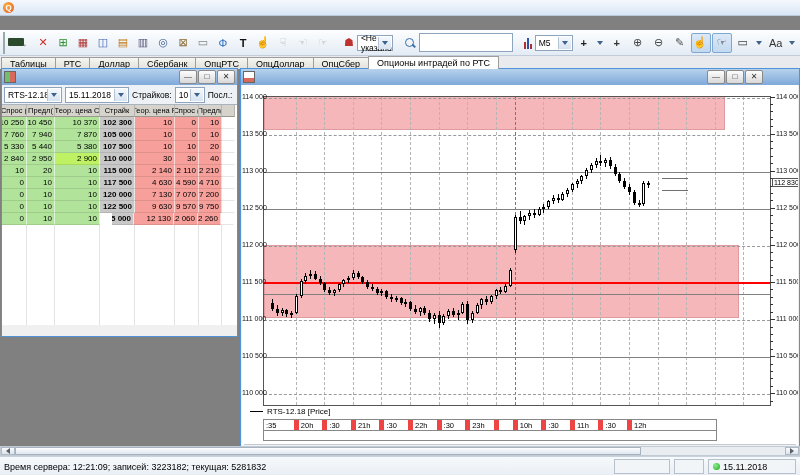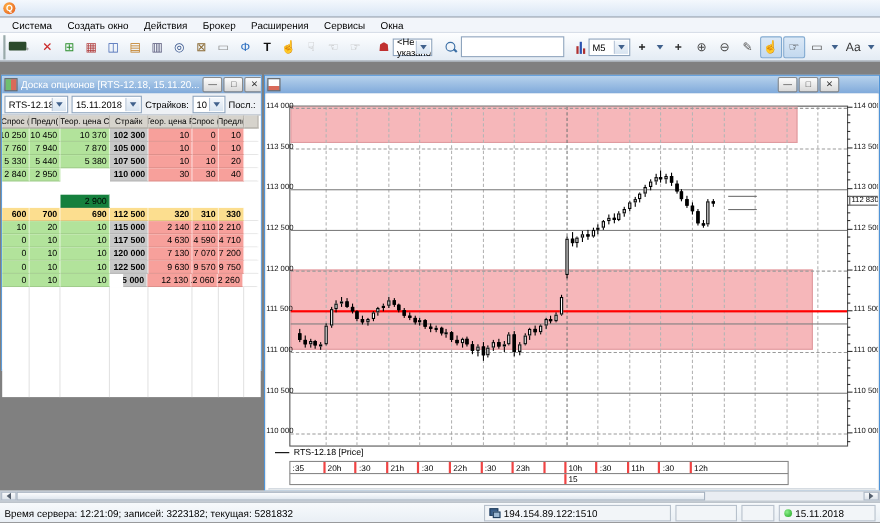--- a/index.html
+++ b/index.html
@@ -82,21 +82,21 @@
   .body{position:absolute;width:3px;box-sizing:border-box;border:1px solid #000;}
   .body.up{background:#fff;} .body.dn{background:#000;}
   .qmark{position:absolute;height:1px;background:#707070;}
   .ylab{position:absolute;font-size:7px;color:#111;white-space:nowrap;}
   .ylab.left{width:20px;text-align:right;left:0;}
   .ytick{position:absolute;background:#333;height:1px;}
   #curprice{position:absolute;font-size:7px;border:1px solid #555;background:#fff;padding:0 1px;white-space:nowrap;}
   #legend{position:absolute;left:8px;display:flex;align-items:center;gap:4px;font-size:8px;}
   #legline{width:13px;height:1px;background:#000;}
   #xaxis,#daterow{position:absolute;left:21px;width:454px;border:1px solid #888;box-sizing:border-box;background:#fff;}
-  .xcell{position:absolute;top:0;bottom:0;border-left:2px solid #ef4444;font-size:7.5px;padding-left:2px;
+  .xcell{position:absolute;top:0;bottom:0;border-left:5px solid #ef4444;font-size:7.5px;padding-left:2px;
     overflow:hidden;white-space:nowrap;display:flex;align-items:center;}
   
   .hscroll{position:absolute;height:10px;background:#e9edf2;border:1px solid #c2cad3;box-sizing:border-box;}
   .sbtn{position:absolute;top:0;bottom:0;width:14px;background:linear-gradient(#fafbfc,#dde3ea);
     border:1px solid #aeb9c6;box-sizing:border-box;display:flex;align-items:center;justify-content:center;}
   .sarr-l{width:0;height:0;border-top:3px solid transparent;border-bottom:3px solid transparent;border-right:4px solid #55606e;}
   .sarr-r{width:0;height:0;border-top:3px solid transparent;border-bottom:3px solid transparent;border-left:4px solid #55606e;}
   .sthumb{position:absolute;top:0;bottom:0;background:linear-gradient(#fcfdfe,#dfe6ee);border:1px solid #a6b2c0;box-sizing:border-box;}
   
   #statusbar{position:absolute;left:0;top:456px;width:800px;height:19px;background:linear-gradient(#f7fafc,#e8eef4);
@@ -110,29 +110,20 @@
 </style>
 </head>
 <body>
 
 <div id="app">
 
   <div id="titlebar">
     <div id="qlogo">Q</div>
   </div>
 
-  <div id="menubar">
-      <div class="menuitem">Система</div>
-      <div class="menuitem">Создать окно</div>
-      <div class="menuitem">Действия</div>
-      <div class="menuitem">Брокер</div>
-      <div class="menuitem">Расширения</div>
-      <div class="menuitem">Сервисы</div>
-      <div class="menuitem">Окна</div>
-    </div>
 
   <div id="toolbar">
     <div id="connimg"></div>
     <span id="tb-left" style="display: flex;">
         <div class="tbtn" style="color: rgb(138, 138, 138);">→</div>
         <div class="tbtn" style="color: rgb(204, 42, 42);">✕</div>
         <div class="tbtn" style="color: rgb(45, 143, 45);">⊞</div>
         <div class="tbtn" style="color: rgb(176, 58, 58);">▦</div>
         <div class="tbtn" style="color: rgb(58, 95, 176);">◫</div>
         <div class="tbtn" style="color: rgb(192, 120, 24);">▤</div>
@@ -191,25 +182,34 @@
         </div>
         <div class="tbtn" style="color: rgb(51, 51, 51);">Aa</div>
         <div class="tbtn" style="width: 9px;">
           <div class="arr"></div>
         </div>
         <div class="tbtn" style="color: rgb(68, 68, 68);">⚑</div>
       </span>
 
   </div>
 
+  <div id="tabbar">
+      <div class="tab">Таблицы</div>
+      <div class="tab">РТС</div>
+      <div class="tab">Доллар</div>
+      <div class="tab">Сбербанк</div>
+      <div class="tab">ОпцРТС</div>
+      <div class="tab">ОпцДоллар</div>
+      <div class="tab">ОпцСбер</div>
+      <div class="tab active">Опционы интрадей по РТС</div>
+    </div>
 
   <div class="win" id="optwin">
     <div class="wtitle">
       <span class="wicon"></span>
-      <span>Доска опционов [RTS-12.18, 15.11.20...</span>
       <span class="wctrl">
         <span class="wbtn">—</span>
         <span class="wbtn">□</span>
         <span class="wbtn">✕</span>
       </span>
     </div>
     <div id="optctrls">
       <div class="combo" style="width:58px;">
         <span>RTS-12.18</span>
         <span class="dda">
@@ -268,36 +268,26 @@
           <div class="tcell" style="width: 45px; background: rgb(178, 227, 155);">5 380</div>
           <div class="tcell" style="width: 35px; background: rgb(200, 200, 200); font-weight: bold;">107 500</div>
           <div class="tcell" style="width: 40px; background: rgb(247, 160, 155);">10</div>
           <div class="tcell" style="width: 24px; background: rgb(247, 160, 155);">10</div>
           <div class="tcell" style="width: 23px; background: rgb(247, 160, 155);">20</div>
           <div class="tcell" style="width: 13px; background: rgb(255, 255, 255);"></div>
         </div>
         <div class="trow">
           <div class="tcell" style="width: 25px; background: rgb(178, 227, 155);">2 840</div>
           <div class="tcell" style="width: 28px; background: rgb(178, 227, 155);">2 950</div>
-          <div class="tcell" style="width: 45px; background: #15803d; margin-top: 24px;">2 900</div>
+          <div class="tcell" style="width: 45px; background: #bef264;">2 900</div>
           <div class="tcell" style="width: 35px; background: rgb(200, 200, 200); font-weight: bold;">110 000</div>
           <div class="tcell" style="width: 40px; background: rgb(247, 160, 155);">30</div>
           <div class="tcell" style="width: 24px; background: rgb(247, 160, 155);">30</div>
           <div class="tcell" style="width: 23px; background: rgb(247, 160, 155);">40</div>
           <div class="tcell" style="width: 13px; background: rgb(255, 255, 255);"></div>
-        </div>
-        <div class="trow">
-          <div class="tcell" style="width: 25px; background: rgb(252, 222, 143); font-weight: bold;">600</div>
-          <div class="tcell" style="width: 28px; background: rgb(252, 222, 143); font-weight: bold;">700</div>
-          <div class="tcell" style="width: 45px; background: rgb(252, 222, 143); font-weight: bold;">690</div>
-          <div class="tcell" style="width: 35px; background: rgb(252, 222, 143); font-weight: bold;">112 500</div>
-          <div class="tcell" style="width: 40px; background: rgb(252, 222, 143); font-weight: bold;">320</div>
-          <div class="tcell" style="width: 24px; background: rgb(252, 222, 143); font-weight: bold;">310</div>
-          <div class="tcell" style="width: 23px; background: rgb(252, 222, 143); font-weight: bold;">330</div>
-          <div class="tcell" style="width: 13px; background: rgb(255, 255, 255); font-weight: bold;"></div>
         </div>
         <div class="trow">
           <div class="tcell" style="width: 25px; background: rgb(178, 227, 155);">10</div>
           <div class="tcell" style="width: 28px; background: rgb(178, 227, 155);">20</div>
           <div class="tcell" style="width: 45px; background: rgb(178, 227, 155);">10</div>
           <div class="tcell" style="width: 35px; background: rgb(200, 200, 200); font-weight: bold;">115 000</div>
           <div class="tcell" style="width: 40px; background: rgb(247, 160, 155);">2 140</div>
           <div class="tcell" style="width: 24px; background: rgb(247, 160, 155);">2 110</div>
           <div class="tcell" style="width: 23px; background: rgb(247, 160, 155);">2 210</div>
           <div class="tcell" style="width: 13px; background: rgb(255, 255, 255);"></div>
@@ -637,21 +627,20 @@
           <div class="xcell" style="left: 201.16px; width: 28.56px;">23h</div>
           <div class="xcell" style="left: 229.72px; width: 19.04px;"></div>
           <div class="xcell" style="left: 248.76px; width: 28.56px;">10h</div>
           <div class="xcell" style="left: 277.32px; width: 28.56px;">:30</div>
           <div class="xcell" style="left: 305.88px; width: 28.56px;">11h</div>
           <div class="xcell" style="left: 334.44px; width: 28.56px;">:30</div>
           <div class="xcell" style="left: 363px; width: 143px;">12h</div>
         </div>
       <div id="daterow" style="top:345px;height:11px;">
           <div class="xcell" style="left: 0px; width: 248.76px; border-left: none;"></div>
-          <div class="xcell" style="left: 248.76px; width: 257.24px;">15</div>
         </div>
       <div class="hscroll" style="left:2px;right:2px;top:359px;">
         
         
         
       </div>
     </div>
   </div>
 
   <div class="hscroll" style="left:0;width:800px;top:446px;height:10px;">
@@ -660,24 +649,20 @@
       </div>
     <div class="sthumb" style="left:14px;width:626px;"></div>
     <div class="sbtn" style="right:0;">
         <span class="sarr-r"></span>
       </div>
   </div>
 
   <div id="statusbar">
     <span style="margin-left:4px;">Время сервера: 12:21:09; записей: 3223182; текущая: 5281832</span>
     <span style="margin-left:auto;"></span>
-    <div class="spanel" style="width:170px;">
-      <span id="pcicon"></span>
-      <span style="overflow:hidden;white-space:nowrap;">194.154.89.122:1510</span>
-    </div>
     <div class="spanel" style="width:56px;"></div>
     <div class="spanel" style="width:30px;"></div>
     <div class="spanel" style="width:88px;margin-right:4px;">
       <span class="greendot"></span>
       <span>15.11.2018</span>
     </div>
   </div>
 
 </div>
 

